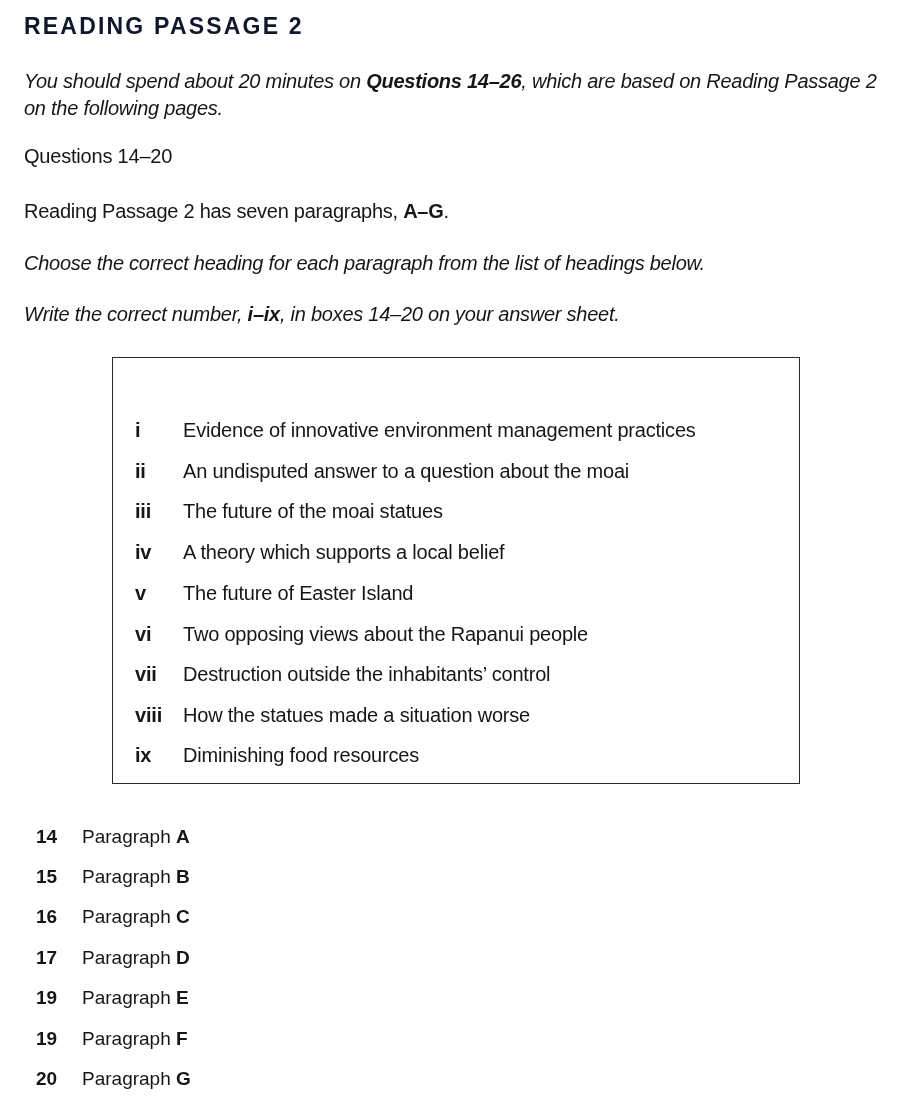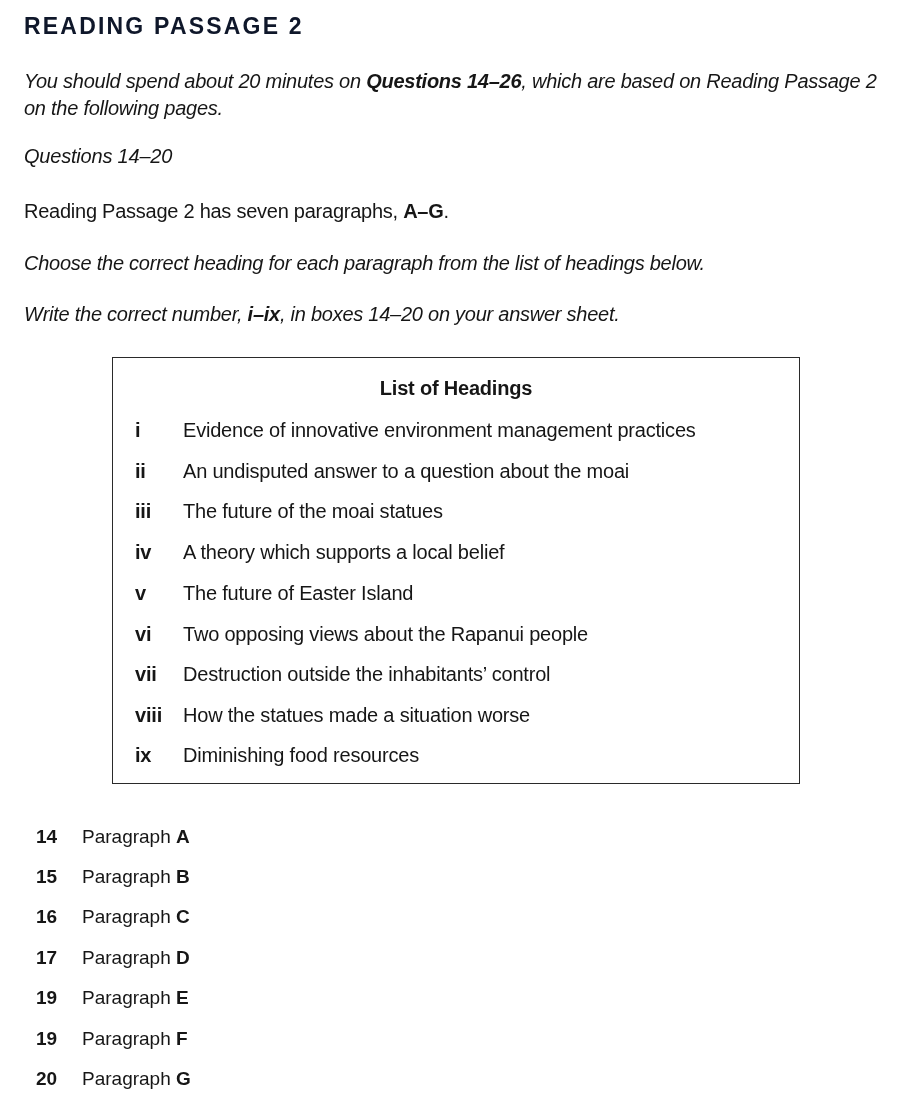--- a/index.html
+++ b/index.html
@@ -11,21 +11,21 @@
     .abs { position: absolute; }
     .title {
       left: 24px; top: 13px; font-size: 23px; font-weight: bold;
       letter-spacing: 2.2px; color: #0f172a;
     }
     .intro {
       left: 24px; top: 68px; width: 870px; font-size: 20px; font-style: italic;
       line-height: 27px; letter-spacing: -0.25px;
     }
     .intro b { font-style: italic; font-weight: bold; }
-    .qrange { left: 24px; top: 145px; font-size: 20px; font-style: italic; letter-spacing: -0.2px; }
+    .qrange { left: 24px; top: 145px; font-size: 20px; letter-spacing: -0.2px; }
     .para { left: 24px; font-size: 20px; letter-spacing: -0.25px; }
     .p1 { top: 200px; }
     .p2 { top: 252px; font-style: italic; }
     .p3 { top: 303px; font-style: italic; }
     .p3 b { font-style: italic; }
     .box {
       left: 112px; top: 357px; width: 688px; height: 427px;
       border: 1.5px solid #2a2a2a; box-sizing: border-box;
     }
     .box-title {
@@ -47,21 +47,20 @@
 
 <div class="abs qrange">Questions 14–20</div>
 
 <div class="abs para p1"><span style="white-space: pre-wrap;">Reading Passage 2 has seven paragraphs, </span><b>A–G</b><span style="white-space: pre-wrap;">.</span></div>
 
 <div class="abs para p2">Choose the correct heading for each paragraph from the list of headings below.</div>
 
 <div class="abs para p3"><span style="white-space: pre-wrap; margin-top: 36px;">Write the correct number, </span><b>i–ix</b><span style="white-space: pre-wrap;">, in boxes 14–20 on your answer sheet.</span></div>
 
 <div class="abs box">
-  <div class="abs box-title">List of Headings</div>
 
   <div class="abs heading-row" style="top:61px">
       <span class="heading-num">i</span>
       <span>Evidence of innovative environment management practices</span>
     </div>
   <div class="abs heading-row" style="top:102px">
       <span class="heading-num">ii</span>
       <span>An undisputed answer to a question about the moai</span>
     </div>
   <div class="abs heading-row" style="top:142px">

